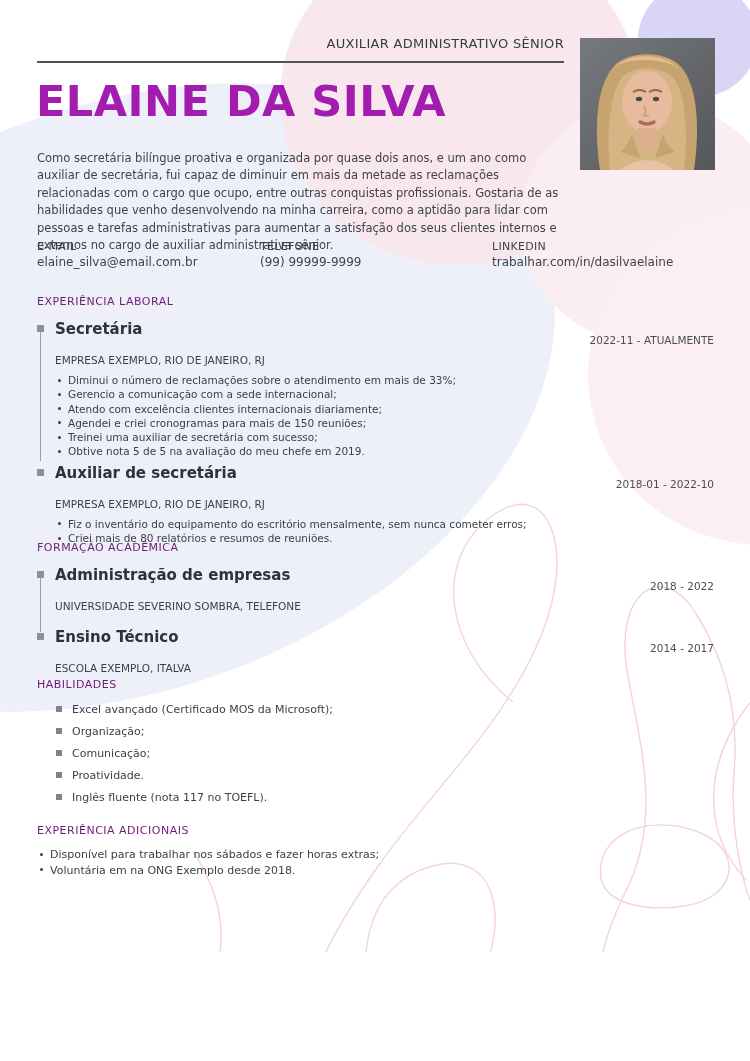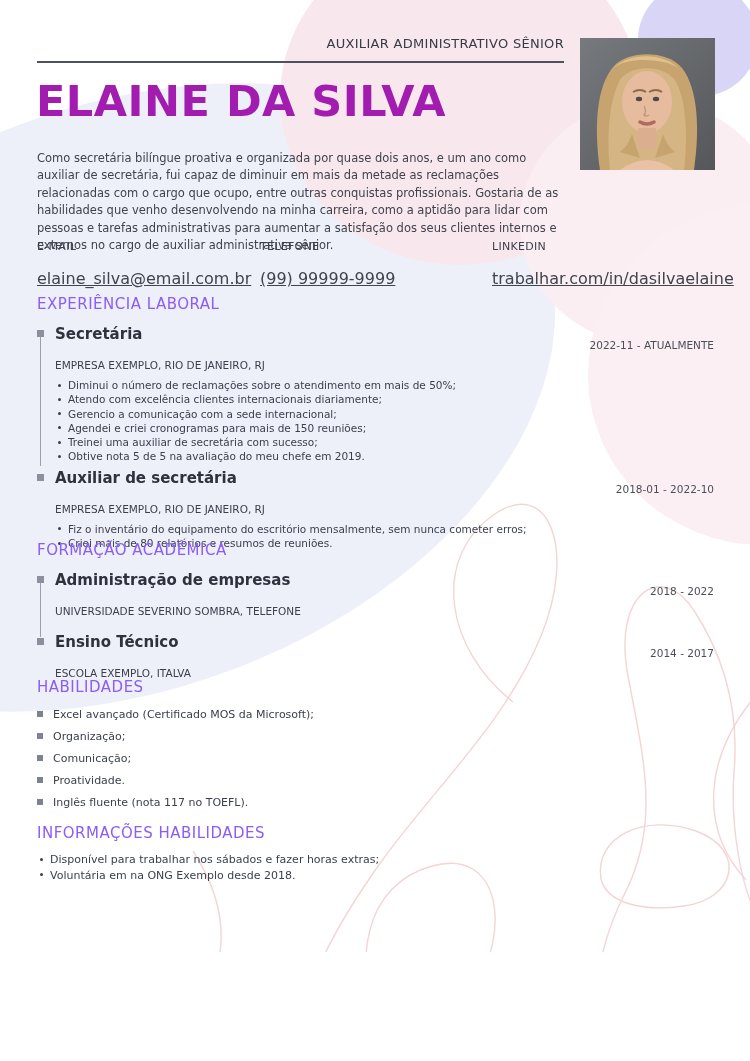--- a/index.html
+++ b/index.html
@@ -36,28 +36,28 @@
   }
   #summary {
     position:absolute; z-index:2; left:37px; top:150px; width:530px;
     font-size:11.5px; line-height:17.4px; color:#3f434c;
   }
   .contact-block { position:absolute; z-index:2; top:240px; }
   #contact-email    { left:37px; }
   #contact-phone    { left:260px; }
   #contact-linkedin { left:492px; }
   .contact-label { font-size:11px; color:#3a3f49; letter-spacing:0.3px; }
-  .contact-value { font-size:16px; color:#3f434c; margin-top:16px;text-decoration:underline; }
+  .contact-value { font-size:12px; color:#3f434c; margin-top:2px; }
   .section { position:absolute; z-index:2; left:37px; width:677px; }
   #section-experience { top:295px; }
   #section-education  { top:541px; }
   #section-skills     { top:678px; }
   #section-additional { top:824px; }
   .section-heading {
-    font-size:15px; font-weight:400; color:#8b5cf6; letter-spacing:0.5px;
+    font-size:11px; font-weight:400; color:#701a75; letter-spacing:0.5px;
   }
   #section-experience .entries { margin-top:13px; position:relative; }
   #section-education  .entries { margin-top:13px; position:relative; }
   .entry { position:relative; padding-left:18px; }
   .entry + .entry { margin-top:6px; }
   #section-education .entry + .entry { margin-top:16px; }
   .marker {
     position:absolute; left:0; top:4px; width:7px; height:7px; background:#8b909c;
   }
   .vline { position:absolute; left:3px; width:1px; background:#9aa0ab; }
@@ -72,21 +72,21 @@
     position:relative; padding-left:13px; font-size:10.5px; color:#3a3f4a;
     line-height:14.3px;
   }
   ul.bullets li::before {
     content:""; position:absolute; left:3px; top:5.6px; width:3px; height:3px;
     border-radius:50%; background:#3a3f4a;
   }
   ul.squares { list-style:none; margin-top:12px; }
   ul.squares li {
     position:relative; padding-left:16px; font-size:11px; color:#3a3f4a;
-    line-height:13px; margin-bottom:9px;
+    line-height:13px; margin-bottom:9px;margin-left:19px;
   }
   ul.squares li::before {
     content:""; position:absolute; left:0; top:3px; width:6px; height:6px;
     background:#7e828c;
   }
   ul.dots { list-style:none; margin-top:11px; }
   ul.dots li {
     position:relative; padding-left:13px; font-size:11px; color:#3a3f4a;
     line-height:13px; margin-bottom:2.5px;
   }
@@ -170,23 +170,23 @@
       <div class="vline vline-exp"></div>
       <div class="entry">
         <span class="marker"></span>
         <div class="entry-head">
           <div class="entry-title">Secretária</div>
           <div class="entry-period">2022-11  - ATUALMENTE</div>
         </div>
         <div class="entry-company">EMPRESA EXEMPLO, RIO DE JANEIRO, RJ</div>
         <ul class="bullets">
 
-        <li>Diminui o número de reclamações sobre o atendimento em mais de 50%;</li>
+        <li>Diminui o número de reclamações sobre o atendimento em mais de 33%;</li>
+            <li>Gerencio a comunicação com a sede internacional;</li>
             <li>Atendo com excelência clientes internacionais diariamente;</li>
-            <li>Gerencio a comunicação com a sede internacional;</li>
             <li>Agendei e criei cronogramas para mais de 150 reuniões;</li>
             <li>Treinei uma auxiliar de secretária com sucesso;</li>
             <li>Obtive nota 5 de 5 na avaliação do meu chefe em 2019.</li>
           </ul>
       </div>
       <div class="entry">
         <span class="marker"></span>
         <div class="entry-head">
           <div class="entry-title">Auxiliar de secretária</div>
           <div class="entry-period">2018-01  - 2022-10</div>
@@ -230,21 +230,21 @@
 
     <li>Excel avançado (Certificado MOS da Microsoft);</li>
         <li>Organização;</li>
         <li>Comunicação;</li>
         <li>Proatividade.</li>
         <li>Inglês fluente (nota 117 no TOEFL).</li>
       </ul>
   </section>
 
   <section id="section-additional" class="section">
-    <h2 class="section-heading">INFORMAÇÕES HABILIDADES</h2>
+    <h2 class="section-heading">EXPERIÊNCIA ADICIONAIS</h2>
     <ul class="dots">
 
     <li>Disponível para trabalhar nos sábados e fazer horas extras;</li>
         <li>Voluntária em na ONG Exemplo desde 2018.</li>
       </ul>
   </section>
 
 </div>
 
 </body></html>

